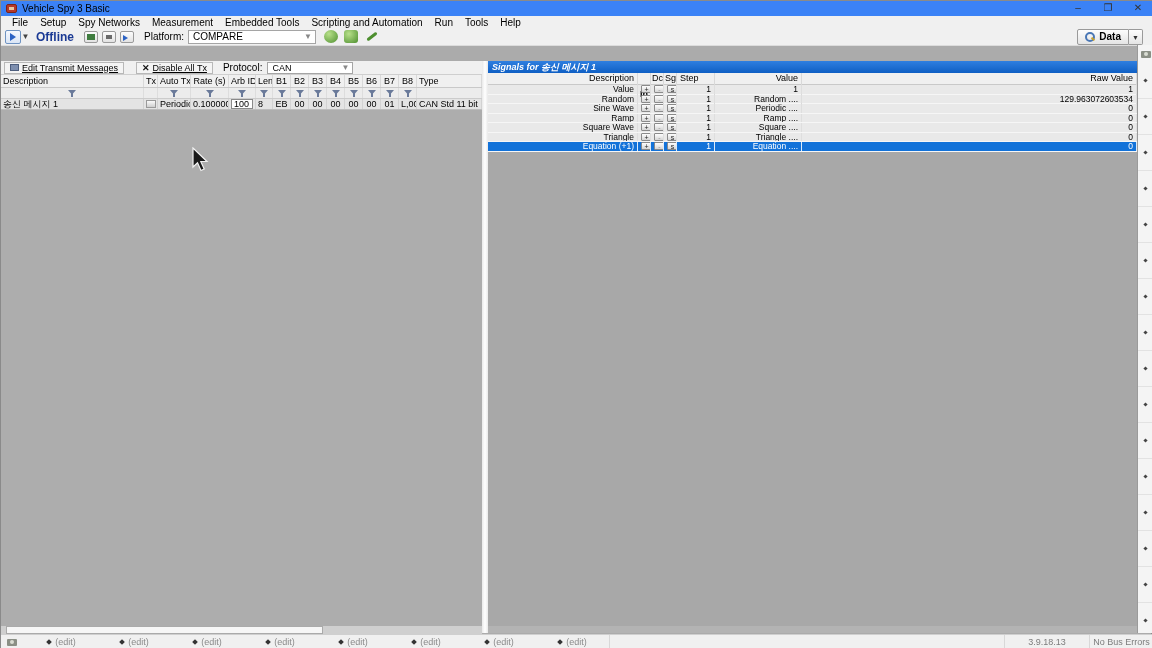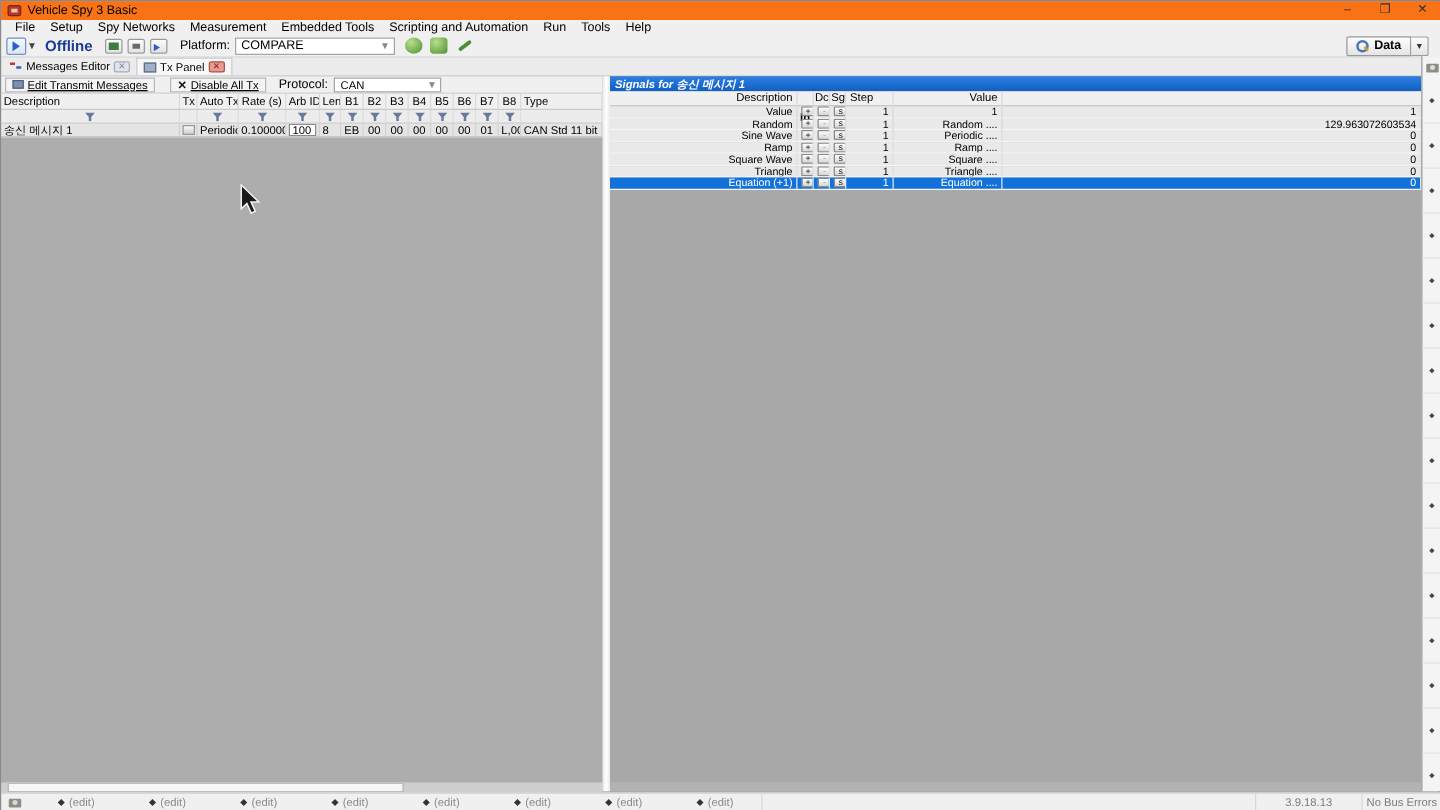--- a/index.html
+++ b/index.html
@@ -1,21 +1,21 @@
 <!DOCTYPE html>
 <html><head>
 <meta charset="utf-8">
 <style>
   * { margin:0; padding:0; box-sizing:border-box; }
   html,body { width:1152px; height:648px; overflow:hidden; }
   body { font-family:"Liberation Sans", sans-serif; font-size:10px; color:#000; }
   #app { position:relative; width:1152px; height:648px; background:#ababab; border:1px solid #8a8a8a; }
 
   
-  .titlebar { position:absolute; left:0; top:0; width:1152px; height:15px; background:#f97316; display:flex; align-items:center; }
+  .titlebar { position:absolute; left:0; top:0; width:1152px; height:15px; background:#3b82f6; display:flex; align-items:center; }
   .title-icon { width:11px; height:9px; margin:0 5px 0 5px; background:#b5392b; border:1px solid #7e2317; border-radius:2px; position:relative; }
   .title-icon::after{ content:""; position:absolute; left:2px; top:2px; width:5px; height:3px; background:#e8c9a0; }
   .title-text { font-size:10px; }
   .win-controls { margin-left:auto; display:flex; height:15px; }
   .win-btn { width:30px; height:15px; text-align:center; line-height:13px; font-size:10px; color:#333; }
 
   
   .menubar { position:absolute; left:0; top:15px; width:1152px; height:12px; background:#f0f0f0; display:flex; align-items:center; padding-left:5px; }
   .menu-item { padding:0 6px; font-size:10px; }
 
@@ -164,32 +164,20 @@
     <div class="wrench-icon"></div>
     <div class="data-btn-wrap">
       <div class="data-btn">
         <span class="mag-icon"></span>
         <span>Data</span>
       </div>
       <div class="data-caret">▼</div>
     </div>
   </div>
 
-  <div class="tabrow">
-    <div class="tab">
-      <span class="tab-icon-sig"></span>
-      <span>Messages Editor</span>
-      <span class="close-badge gray">✕</span>
-    </div>
-    <div class="tab active">
-      <span class="tab-icon-tx"></span>
-      <span>Tx Panel</span>
-      <span class="close-badge red">✕</span>
-    </div>
-  </div>
 
   <div class="left-panel">
     <div class="tx-controls">
       <div class="link-btn">
         <span class="printer-icon"></span>
         <span class="lbl">Edit Transmit Messages</span>
       </div>
       <div class="link-btn" style="margin-left:12px;">
         <span class="x-icon">✕</span>
         <span class="lbl">Disable All Tx</span>
@@ -321,20 +309,21 @@
   <div class="right-panel">
     <div class="sig-caption">Signals for 송신 메시지 1</div>
 
     <div class="sig-grid sig-header">
       <div class="c-right">Description</div>
       <div class="c-center" style="padding:16px 1px;font-weight:bold;">In</div>
       <div class="c-center" style="padding:0 1px;">Dc</div>
       <div class="c-center" style="padding:0 1px;">Sg</div>
       <div>Step</div>
       <div class="c-right">Value</div>
+      <div class="c-right">Raw Value</div>
     </div>
 
     <div id="sig-rows">
       <div class="sig-grid sig-row">
         <div class="c-right">Value</div>
         <div>
             <div class="mini-btn">+</div>
           </div>
         <div>
             <div class="mini-btn dim">-</div>

